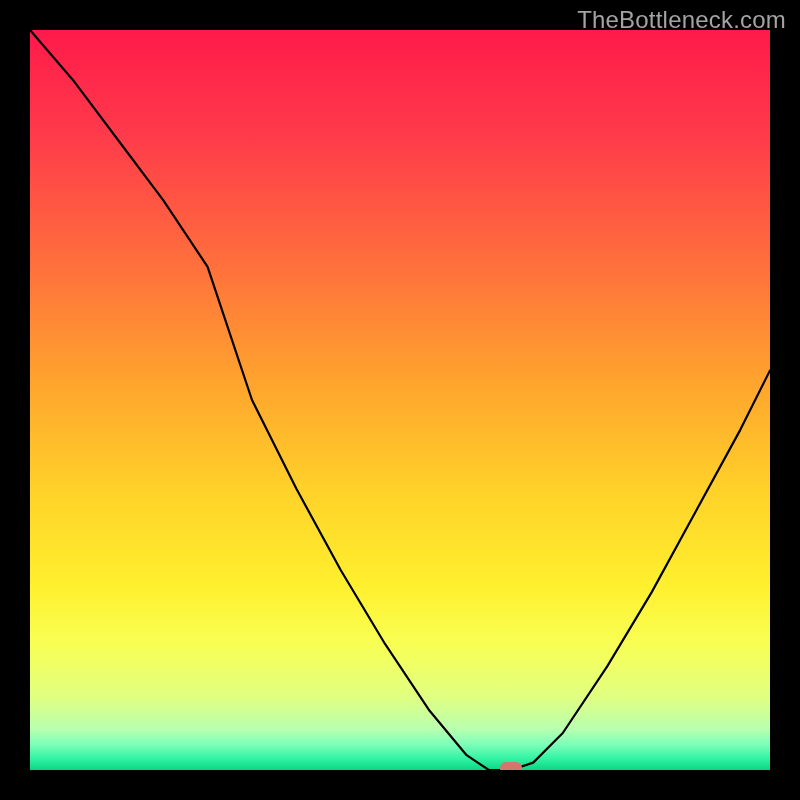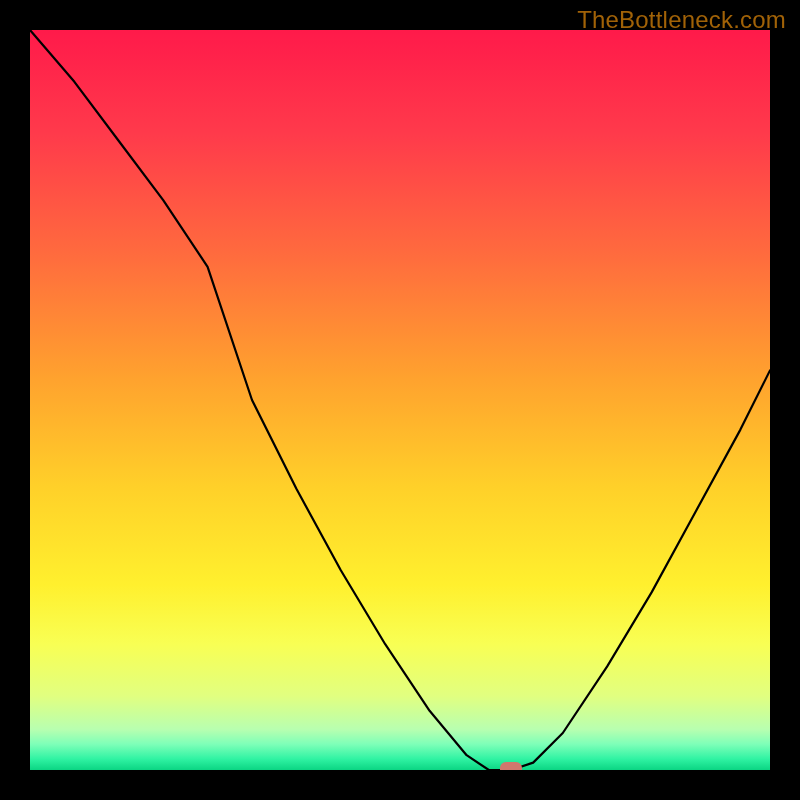--- a/index.html
+++ b/index.html
@@ -14,21 +14,21 @@
   .frame {
     position: relative;
     width: 800px;
     height: 800px;
     background: #000;
   }
   .watermark {
     position: absolute;
     top: 6px;
     right: 14px;
-    color: #a16207;
+    color: #a3a3a3;
     font-size: 24px;
     font-weight: 500;
     letter-spacing: 0.2px;
     z-index: 20;
     user-select: none;
   }
   .plot {
     position: absolute;
     left: 30px;
     top: 30px;

